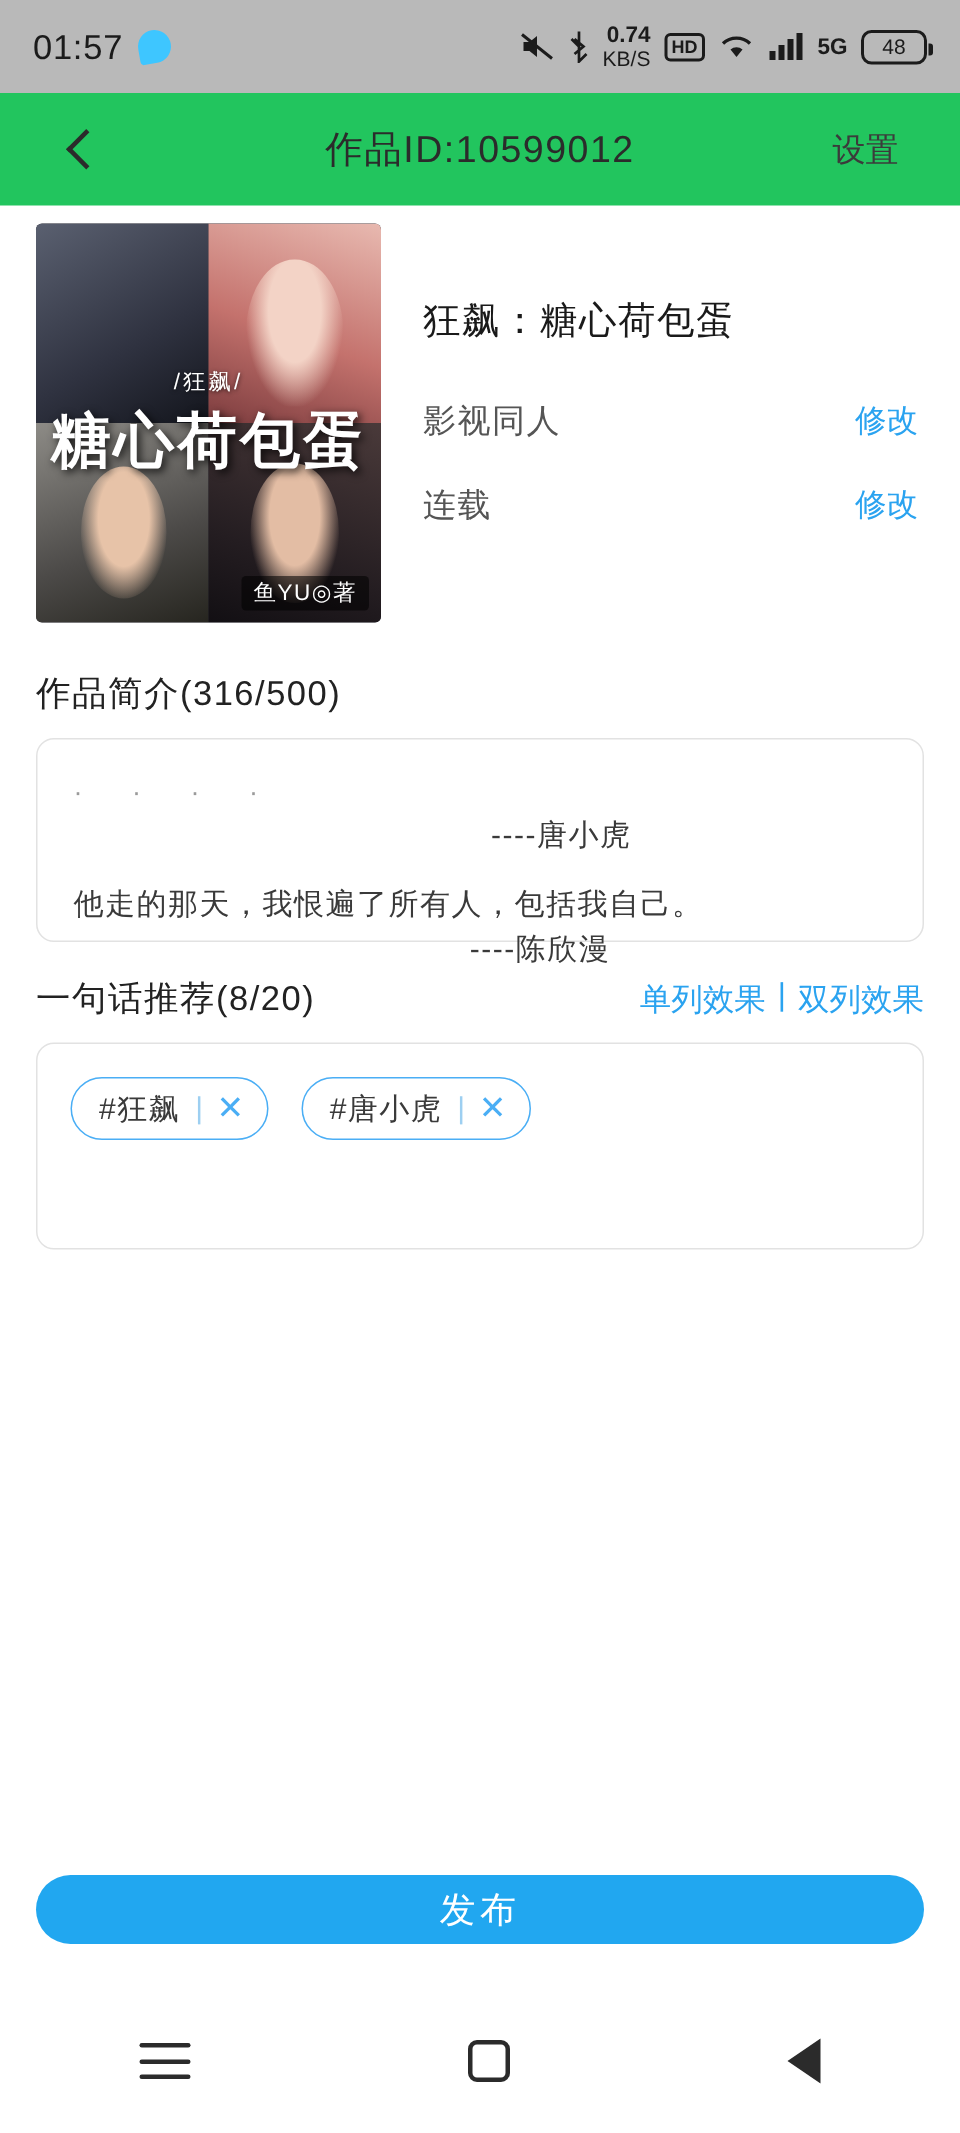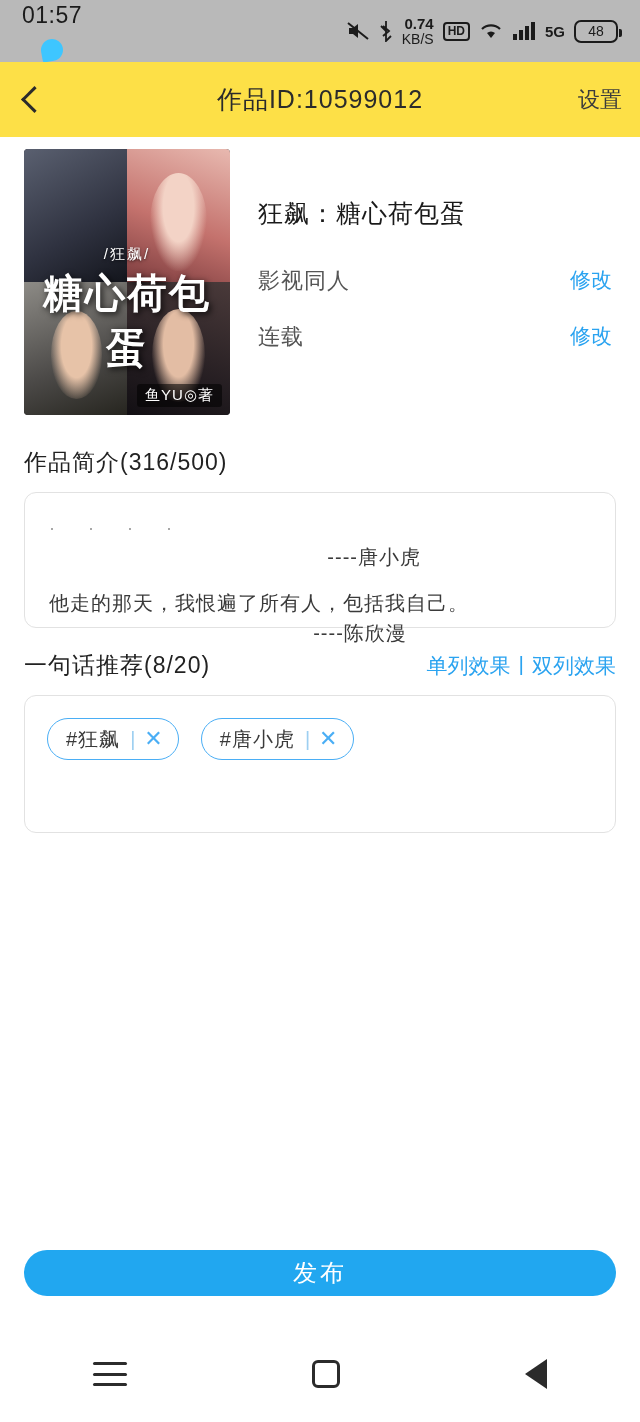--- a/index.html
+++ b/index.html
@@ -16,21 +16,21 @@
   .statusbar {
     height: 62px;
     background: #b9b9b9;
     display: flex;
     align-items: center;
     padding: 0 22px;
     color: #1b1b1b;
     font-size: 22px;
   }
   .sb-time { font-size: 23px; letter-spacing: .5px; }
-  .sb-left { display: flex; align-items: center; gap: 10px; flex-direction: column; }
+  .sb-left { display: flex; align-items: center; gap: 10px; }
   .sb-birdicon {
     width: 22px; height: 22px;
     background: #3ec6ff;
     border-radius: 50% 50% 50% 10%;
     transform: rotate(-10deg);
   }
   .sb-right {
     margin-left: auto;
     display: flex;
     align-items: center;
@@ -59,24 +59,24 @@
   }
   .sb-batt:after {
     content: "";
     position: absolute; right: -6px; top: 7px;
     width: 3px; height: 8px; background: #1b1b1b; border-radius: 0 2px 2px 0;
   }
 
   
   .topbar {
     height: 75px;
-    background: #fde047;
-    display: flex;
-    align-items: center;
-    padding: 0 18px;
+    background: #22c55e;
+    display: flex;
+    align-items: center;
+    padding: 0 41px;
     position: relative;
   }
   .back-ico {
     width: 26px; height: 26px;
     position: relative;
   }
   .back-ico:before {
     content: "";
     position: absolute; left: 7px; top: 3px;
     width: 16px; height: 16px;
@@ -99,21 +99,21 @@
     z-index: 2;
   }
 
   
   .header {
     display: flex;
     padding: 22px 24px 10px 24px;
     background: #fff;
   }
   .cover {
-    width: 206px;
+    width: 230px;
     height: 266px;
     flex: none;
     border-radius: 4px;
     overflow: hidden;
     position: relative;
     background: #2a2b33;
     margin-top: -10px;
     padding-left: 48px;
   }
   .cover .q {

